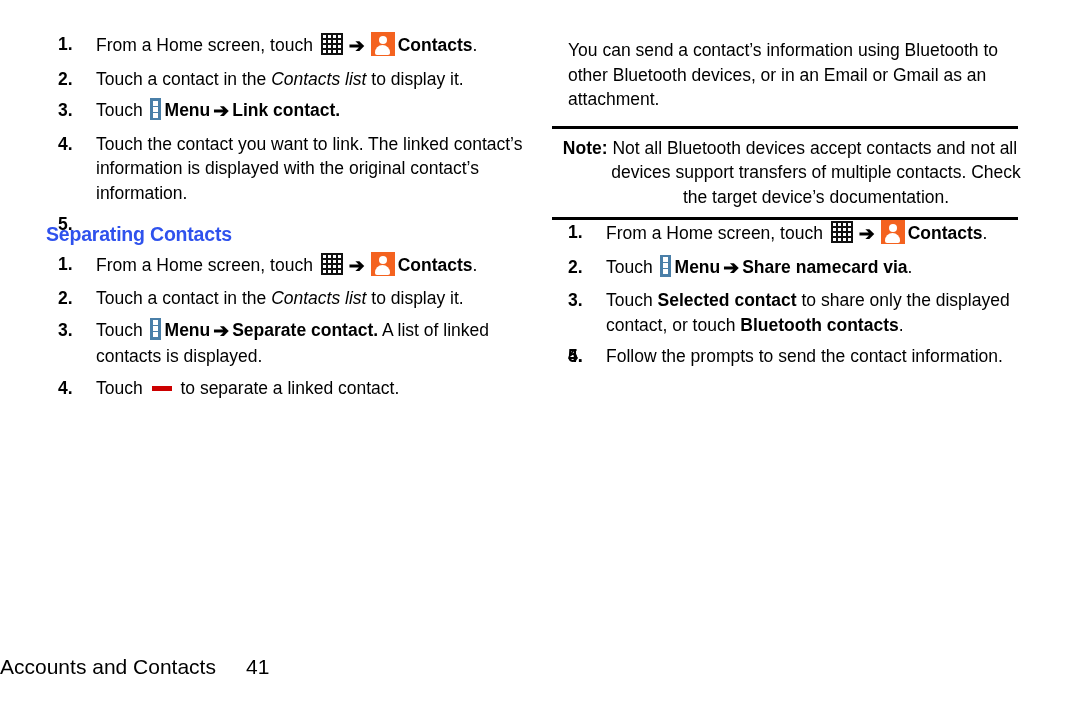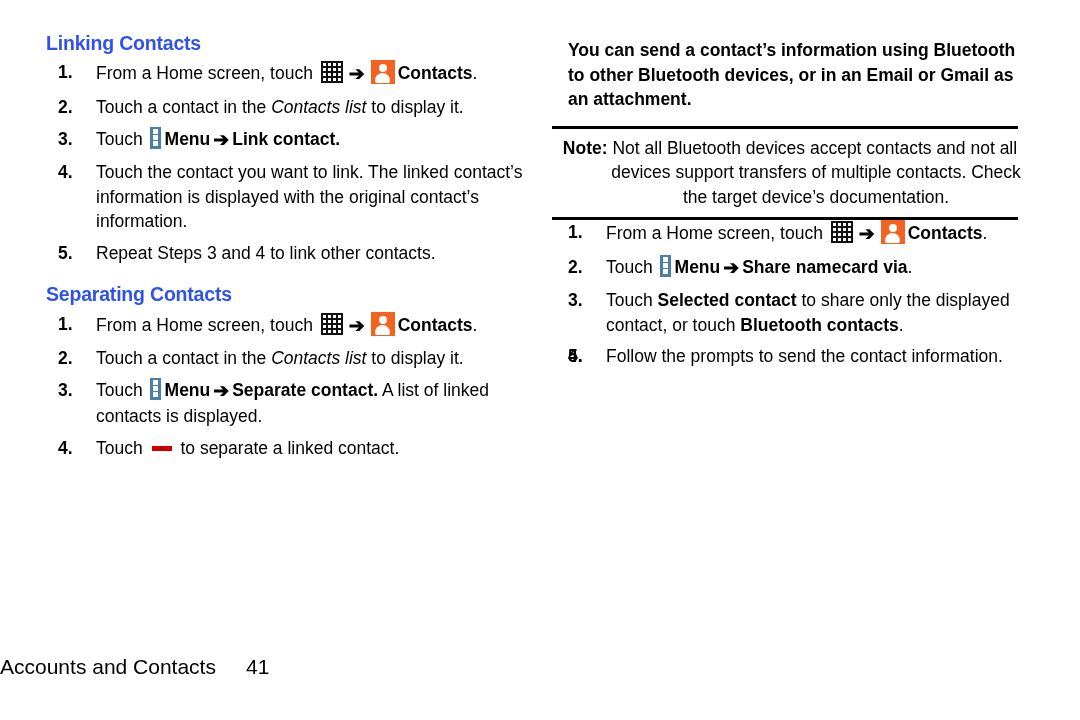--- a/index.html
+++ b/index.html
@@ -36,21 +36,20 @@
     line-height: 1.15;
   }
   h2.section-head.italic {
     font-style: italic;
   }
 
   .intro {
     font-size: 17.5px;
     line-height: 1.40;
     margin: 6px 0 0 16px;
-    font-weight: bold;
   }
 
   ol.steps {
     list-style: none;
     margin: 0;
     padding: 0;
   }
   ol.steps > li {
     position: relative;
     padding-left: 50px;
@@ -194,21 +193,20 @@
   }
   .footer .label { margin-right: 30px; }
 </style>
 </head>
 <body>
 
 <div class="page">
 
   <div class="col col-left">
     <div id="left-sections">
-        <h2 class="section-head">Linking Contacts</h2>
         <ol class="steps">
           <li><span class="num">1.</span><span>From a Home screen, touch </span><span class="icon icon-apps"><span class="g">
                 <i></i>
                 <i></i>
                 <i></i>
                 <i></i>
                 <i></i>
                 <i></i>
                 <i></i>
                 <i></i>
@@ -217,21 +215,21 @@
                 <i></i>
                 <i></i>
                 <i></i>
                 <i></i>
                 <i></i>
                 <i></i>
               </span></span><span class="icon-arrow">➔</span><span class="icon icon-contacts"><span class="head"></span><span class="body"></span></span><span class="b">Contacts</span><span>.</span></li>
           <li><span class="num">2.</span><span>Touch a contact in the </span><span class="i">Contacts list</span><span> to display it.</span></li>
           <li><span class="num">3.</span><span>Touch </span><span class="icon icon-menu"><span class="d d1"></span><span class="d d2"></span><span class="d d3"></span></span><span class="b">Menu</span><span class="icon-arrow">➔</span><span class="b">Link contact.</span></li>
           <li><span class="num">4.</span><span>Touch the contact you want to link. The linked contact’s information is displayed with the original contact’s information.</span></li>
-          <li><span class="num">5.</span><span>Repeat Steps 3 and 4 to link other contacts.</span></li>
+          <li><span class="num">5.</span></li>
         </ol>
         <h2 class="section-head" style="margin-top: 18px;">Separating Contacts</h2>
         <ol class="steps">
           <li><span class="num">1.</span><span>From a Home screen, touch </span><span class="icon icon-apps"><span class="g">
                 <i></i>
                 <i></i>
                 <i></i>
                 <i></i>
                 <i></i>
                 <i></i>

